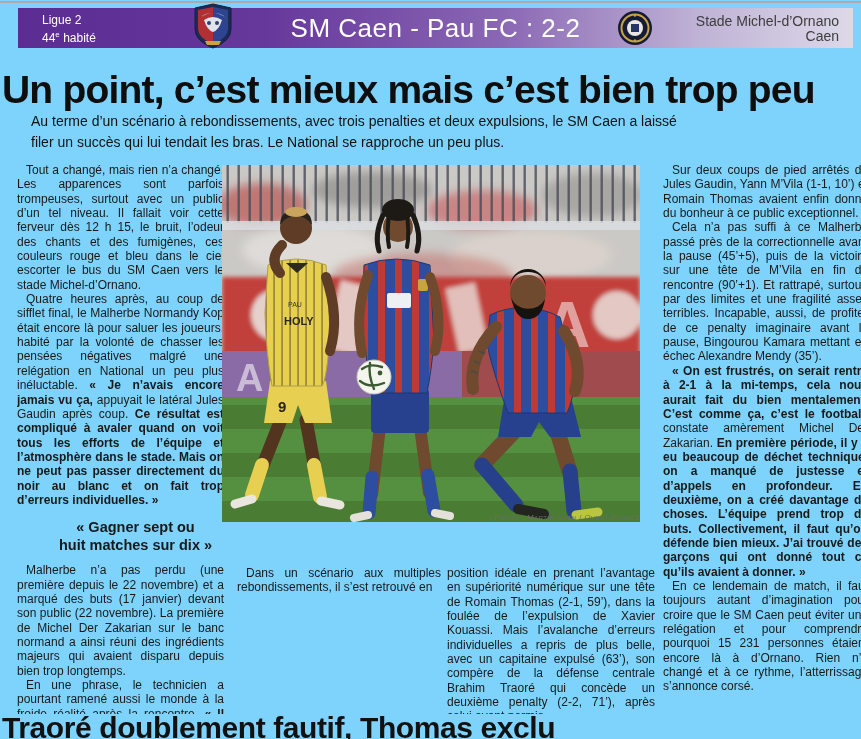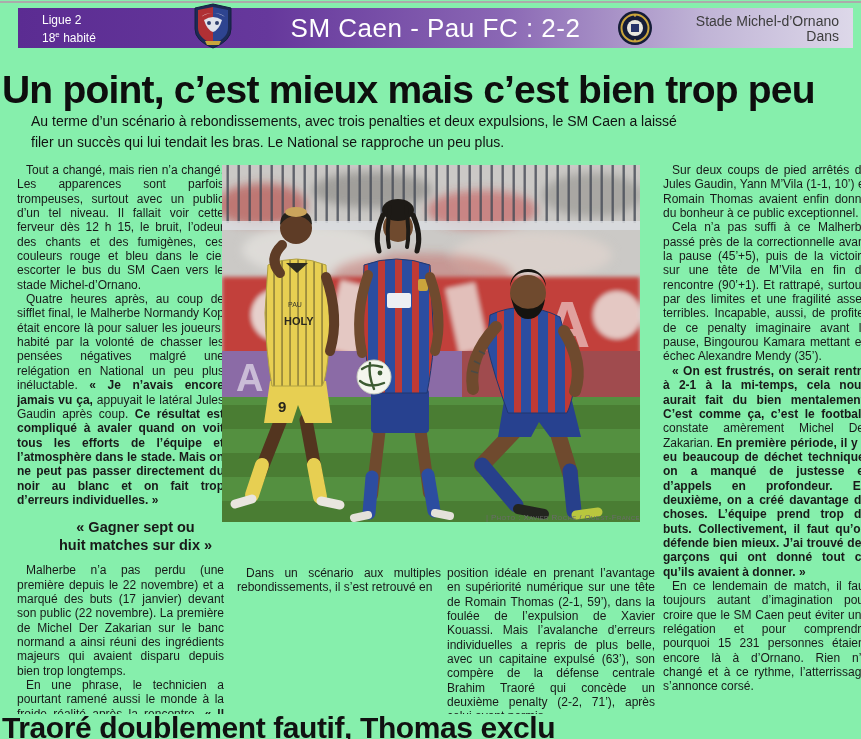--- a/index.html
+++ b/index.html
@@ -1,16 +1,16 @@
 <!DOCTYPE html>
 <html lang="fr"><head>
 <meta charset="utf-8">
 <style>
   html,body{margin:0;padding:0;background:#ffffff;}
-  .page{position:relative;width:861px;height:739px;overflow:hidden;background:#86efac;
+  .page{position:relative;width:861px;height:739px;overflow:hidden;background:#7dd3fc;
         font-family:"Liberation Sans",sans-serif;color:#1a1a1a;}
   .top-rule{position:absolute;left:0;top:1px;width:861px;height:2px;background:#ababab;}
   
   .match-bar{position:absolute;left:18px;top:8px;width:835px;height:40px;
     background:linear-gradient(90deg,#5b2c92 0%,#66389c 30%,#8a67b4 58%,#c0b4d6 82%,#ddd8e9 100%);}
   .bar-left{position:absolute;left:24px;top:5px;color:#fff;font-size:12px;line-height:14.5px;}
   .bar-left sup{font-size:8px;}
   .bar-title{position:absolute;left:0;right:0;top:5px;text-align:center;color:#fff;
     font-size:26px;font-weight:400;letter-spacing:.5px;}
   .bar-venue{position:absolute;right:14px;top:6px;text-align:right;color:#3d3d3d;
@@ -46,26 +46,26 @@
 </style>
 </head>
 <body>
 
 <div class="page">
   <div class="top-rule"></div>
 
   <div class="match-bar">
     <div class="bar-left">
       <div>Ligue 2</div>
-      <div><span>18</span><sup>e</sup><span> habité</span></div>
+      <div><span>44</span><sup>e</sup><span> habité</span></div>
     </div>
     <div class="bar-title">SM Caen - Pau FC : 2-2</div>
     <div class="bar-venue">
       <div>Stade Michel-d’Ornano</div>
-      <div>Dans</div>
+      <div>Caen</div>
     </div>
   </div>
 
   <svg class="crest" width="42" height="46" viewBox="0 0 42 46">
     <path d="M21 1 L39 5 V26 Q39 38 21 45 Q3 38 3 26 V5 Z" fill="#1d2a55" stroke="#14203f" stroke-width="1"></path>
     <path d="M21 4 L36 7 V25 Q36 35 21 41 Z" fill="#2e4490"></path>
     <path d="M21 4 L6 7 V25 Q6 35 21 41 Z" fill="#b03034"></path>
     <path d="M9 14 Q21 6 33 14 Q29 10 21 10 Q13 10 9 14Z" fill="#e8e8ee"></path>
     <path d="M12 17 q9 -6 18 0 q-3 10 -9 12 q-6 -2 -9 -12z" fill="#dfe3ec"></path>
     <circle cx="17" cy="20" r="2" fill="#31406e"></circle>
@@ -221,17 +221,17 @@
 
       <g>
         <circle cx="152" cy="212" r="17" fill="#f4f6ee" stroke="#c6ccbd" stroke-width="1"></circle>
         <path d="M140 204 q8 -6 20 -2 M138 216 q10 8 24 2 M148 198 q-2 12 4 26" stroke="#3c5a32" stroke-width="2.4" fill="none" stroke-linecap="round"></path>
         <circle cx="158" cy="208" r="2.4" fill="#3c5a32"></circle>
       </g>
     </svg>
   </div>
 
   <div class="caption">
-    <span class="credit">| Photo : Xavier Roche / Ouest-France</span>
+    <span class="credit">| Photo : Martin Caen / Ouest-France</span>
   </div>
 
   <div class="next-headline">Traoré doublement fautif, Thomas exclu</div>
 </div>
 
 </body></html>

